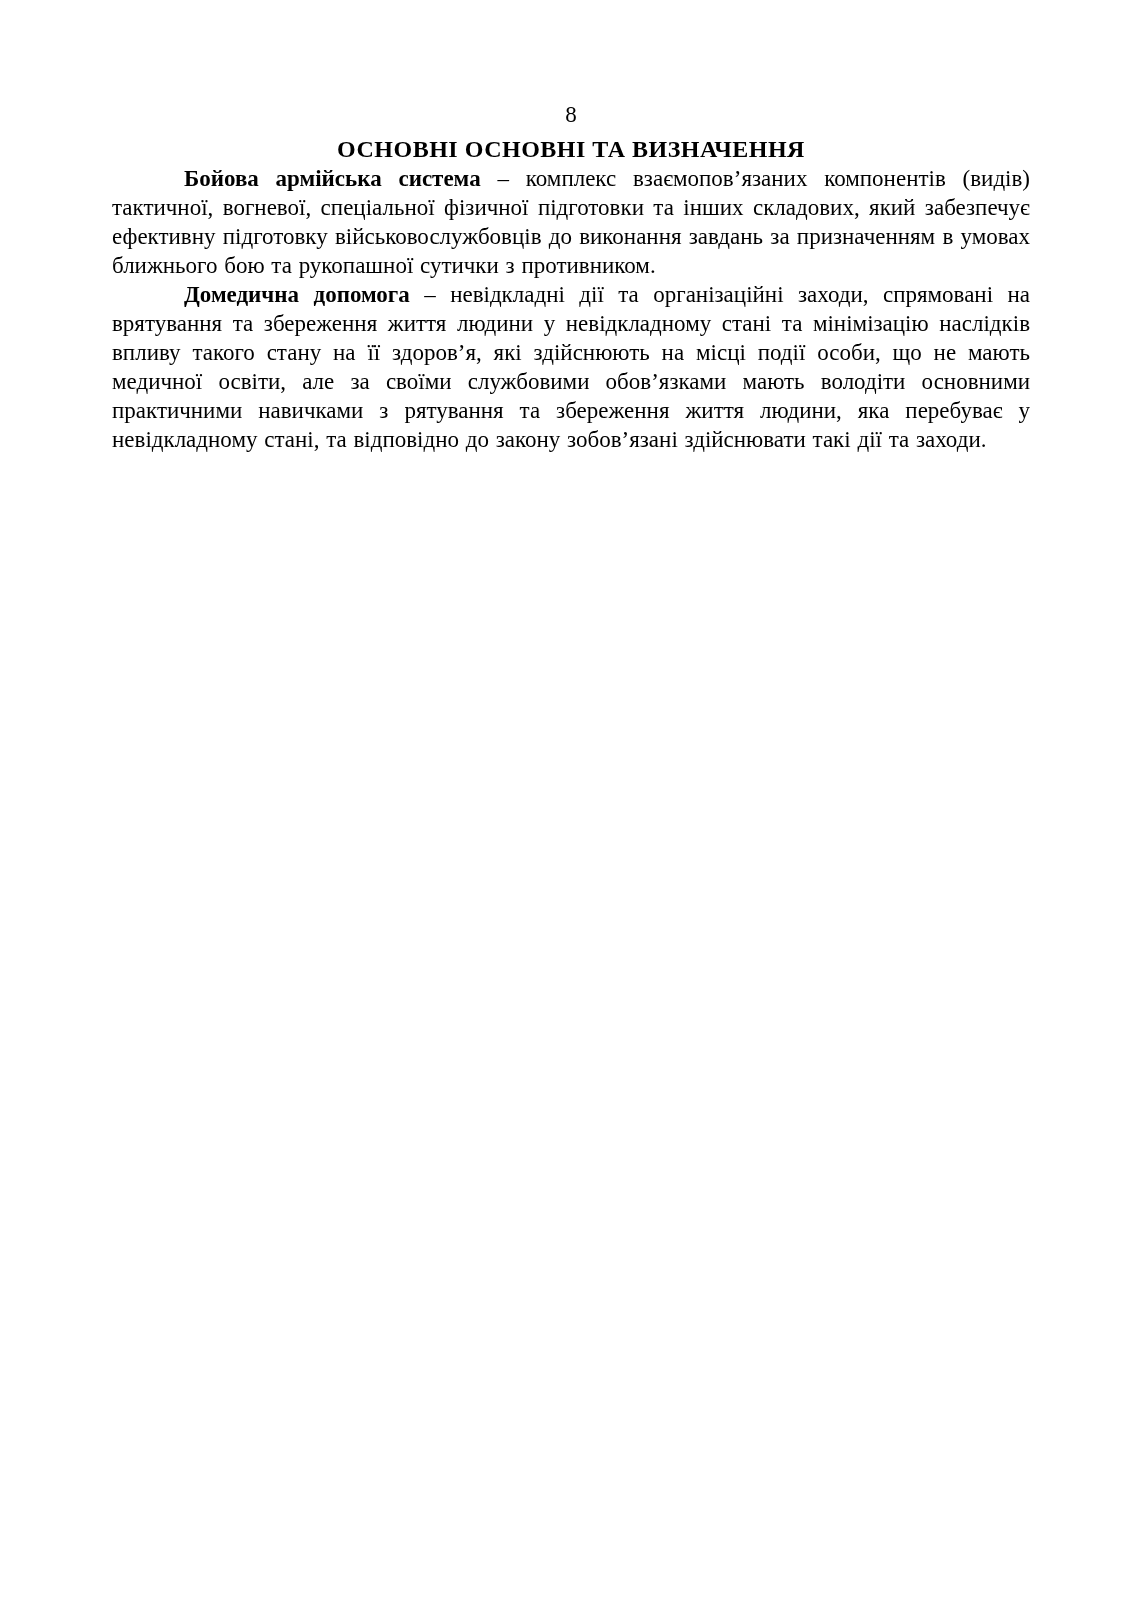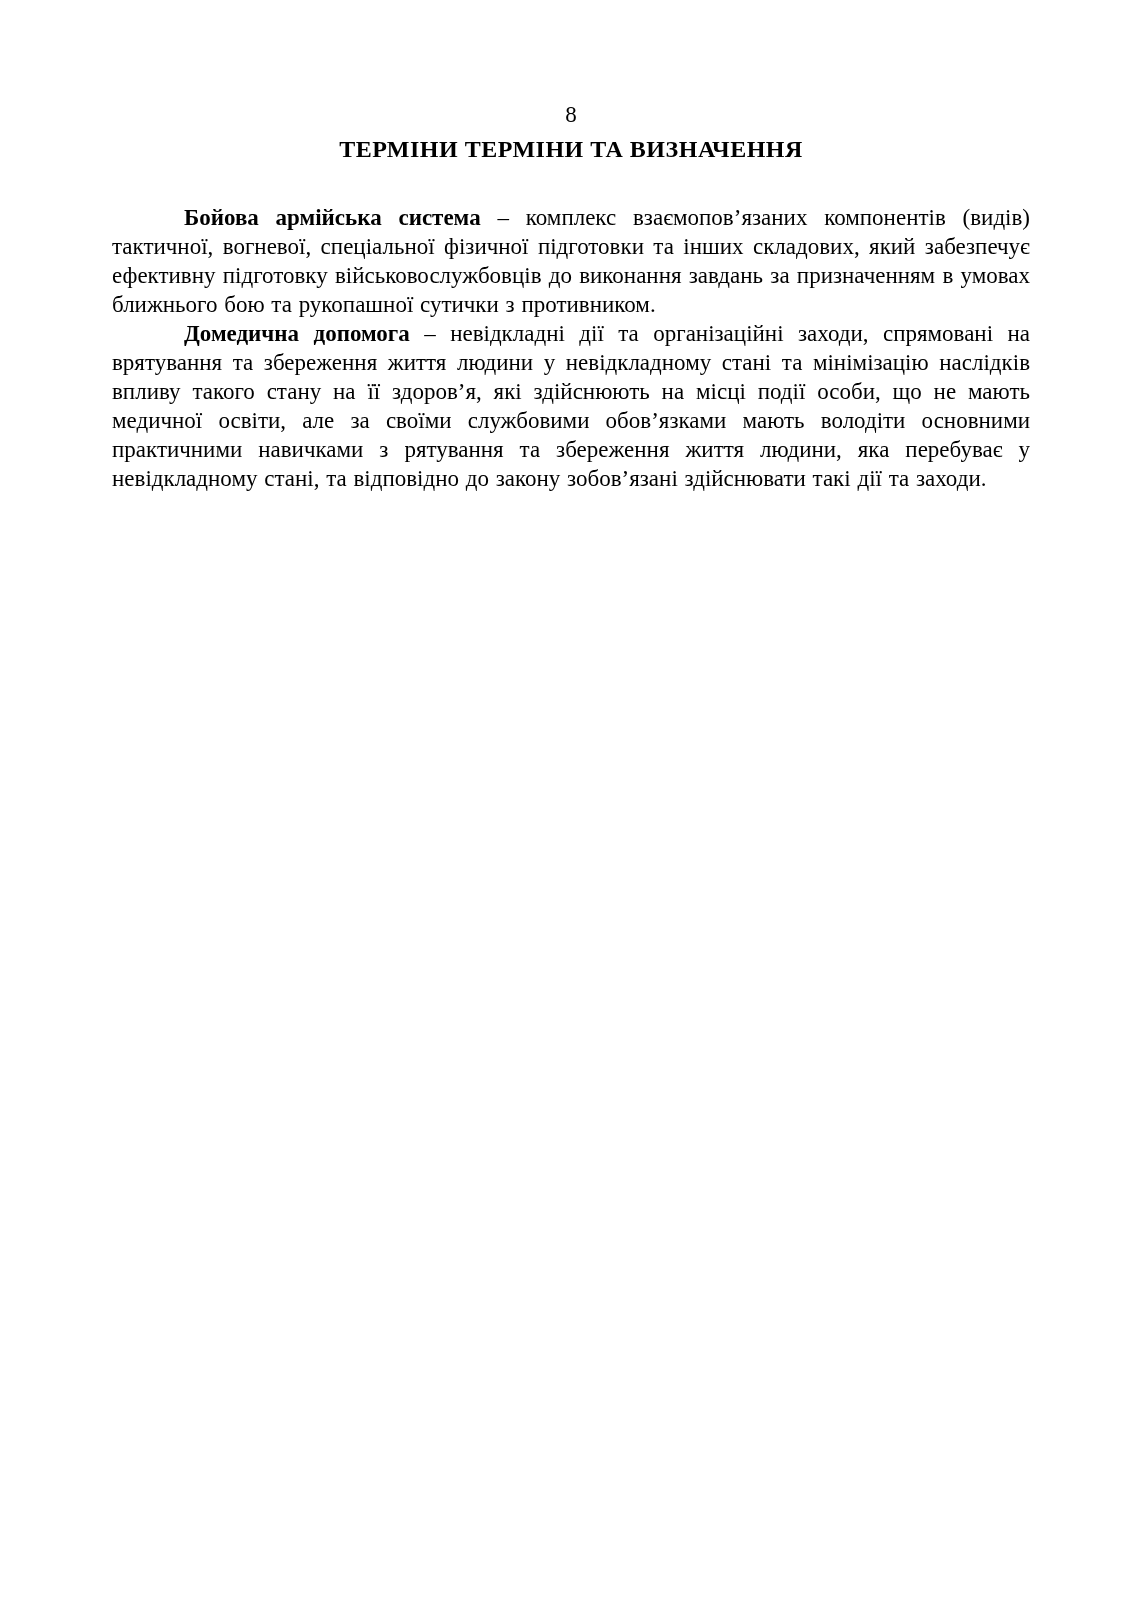--- a/index.html
+++ b/index.html
@@ -30,40 +30,39 @@
   }
   .page-title {
     text-align: center;
     font-size: 24px;
     line-height: 29px;
     font-weight: bold;
     margin: 6px 0 0 0;
     letter-spacing: 0.5px;
   }
   .content {
-    margin-top: 39px;
   }
   .para {
     margin: 0;
     font-size: 23px;
     line-height: 29px;
     text-align: justify;
     text-indent: 72px;
     word-spacing: 1px;
   }
   .para b {
     font-weight: bold;
   }
 </style>
 </head>
 <body>
 
 <div class="page">
   <div class="page-number">8</div>
 
-  <h1 class="page-title">ТЕРМІНИ ТЕРМІНИ ТА ВИЗНАЧЕННЯ</h1>
+  <h1 class="page-title">ОСНОВНІ ОСНОВНІ ТА ВИЗНАЧЕННЯ</h1>
 
   <div class="content">
     <p class="para"><b>Бойова армійська система</b><span> – комплекс взаємопов’язаних компонентів (видів) тактичної, вогневої, спеціальної фізичної підготовки та інших складових, який забезпечує ефективну підготовку військовослужбовців до виконання завдань за призначенням в умовах ближнього бою та рукопашної сутички з противником.</span></p>
 
     <p class="para"><b>Домедична допомога</b><span> – невідкладні дії та організаційні заходи, спрямовані на врятування та збереження життя людини у невідкладному стані та мінімізацію наслідків впливу такого стану на її здоров’я, які здійснюють на місці події особи, що не мають медичної освіти, але за своїми службовими обов’язками мають володіти основними практичними навичками з рятування та збереження життя людини, яка перебуває у невідкладному стані, та відповідно до закону зобов’язані здійснювати такі дії та заходи.</span></p>
   </div>
 </div>
 
 </body></html>

